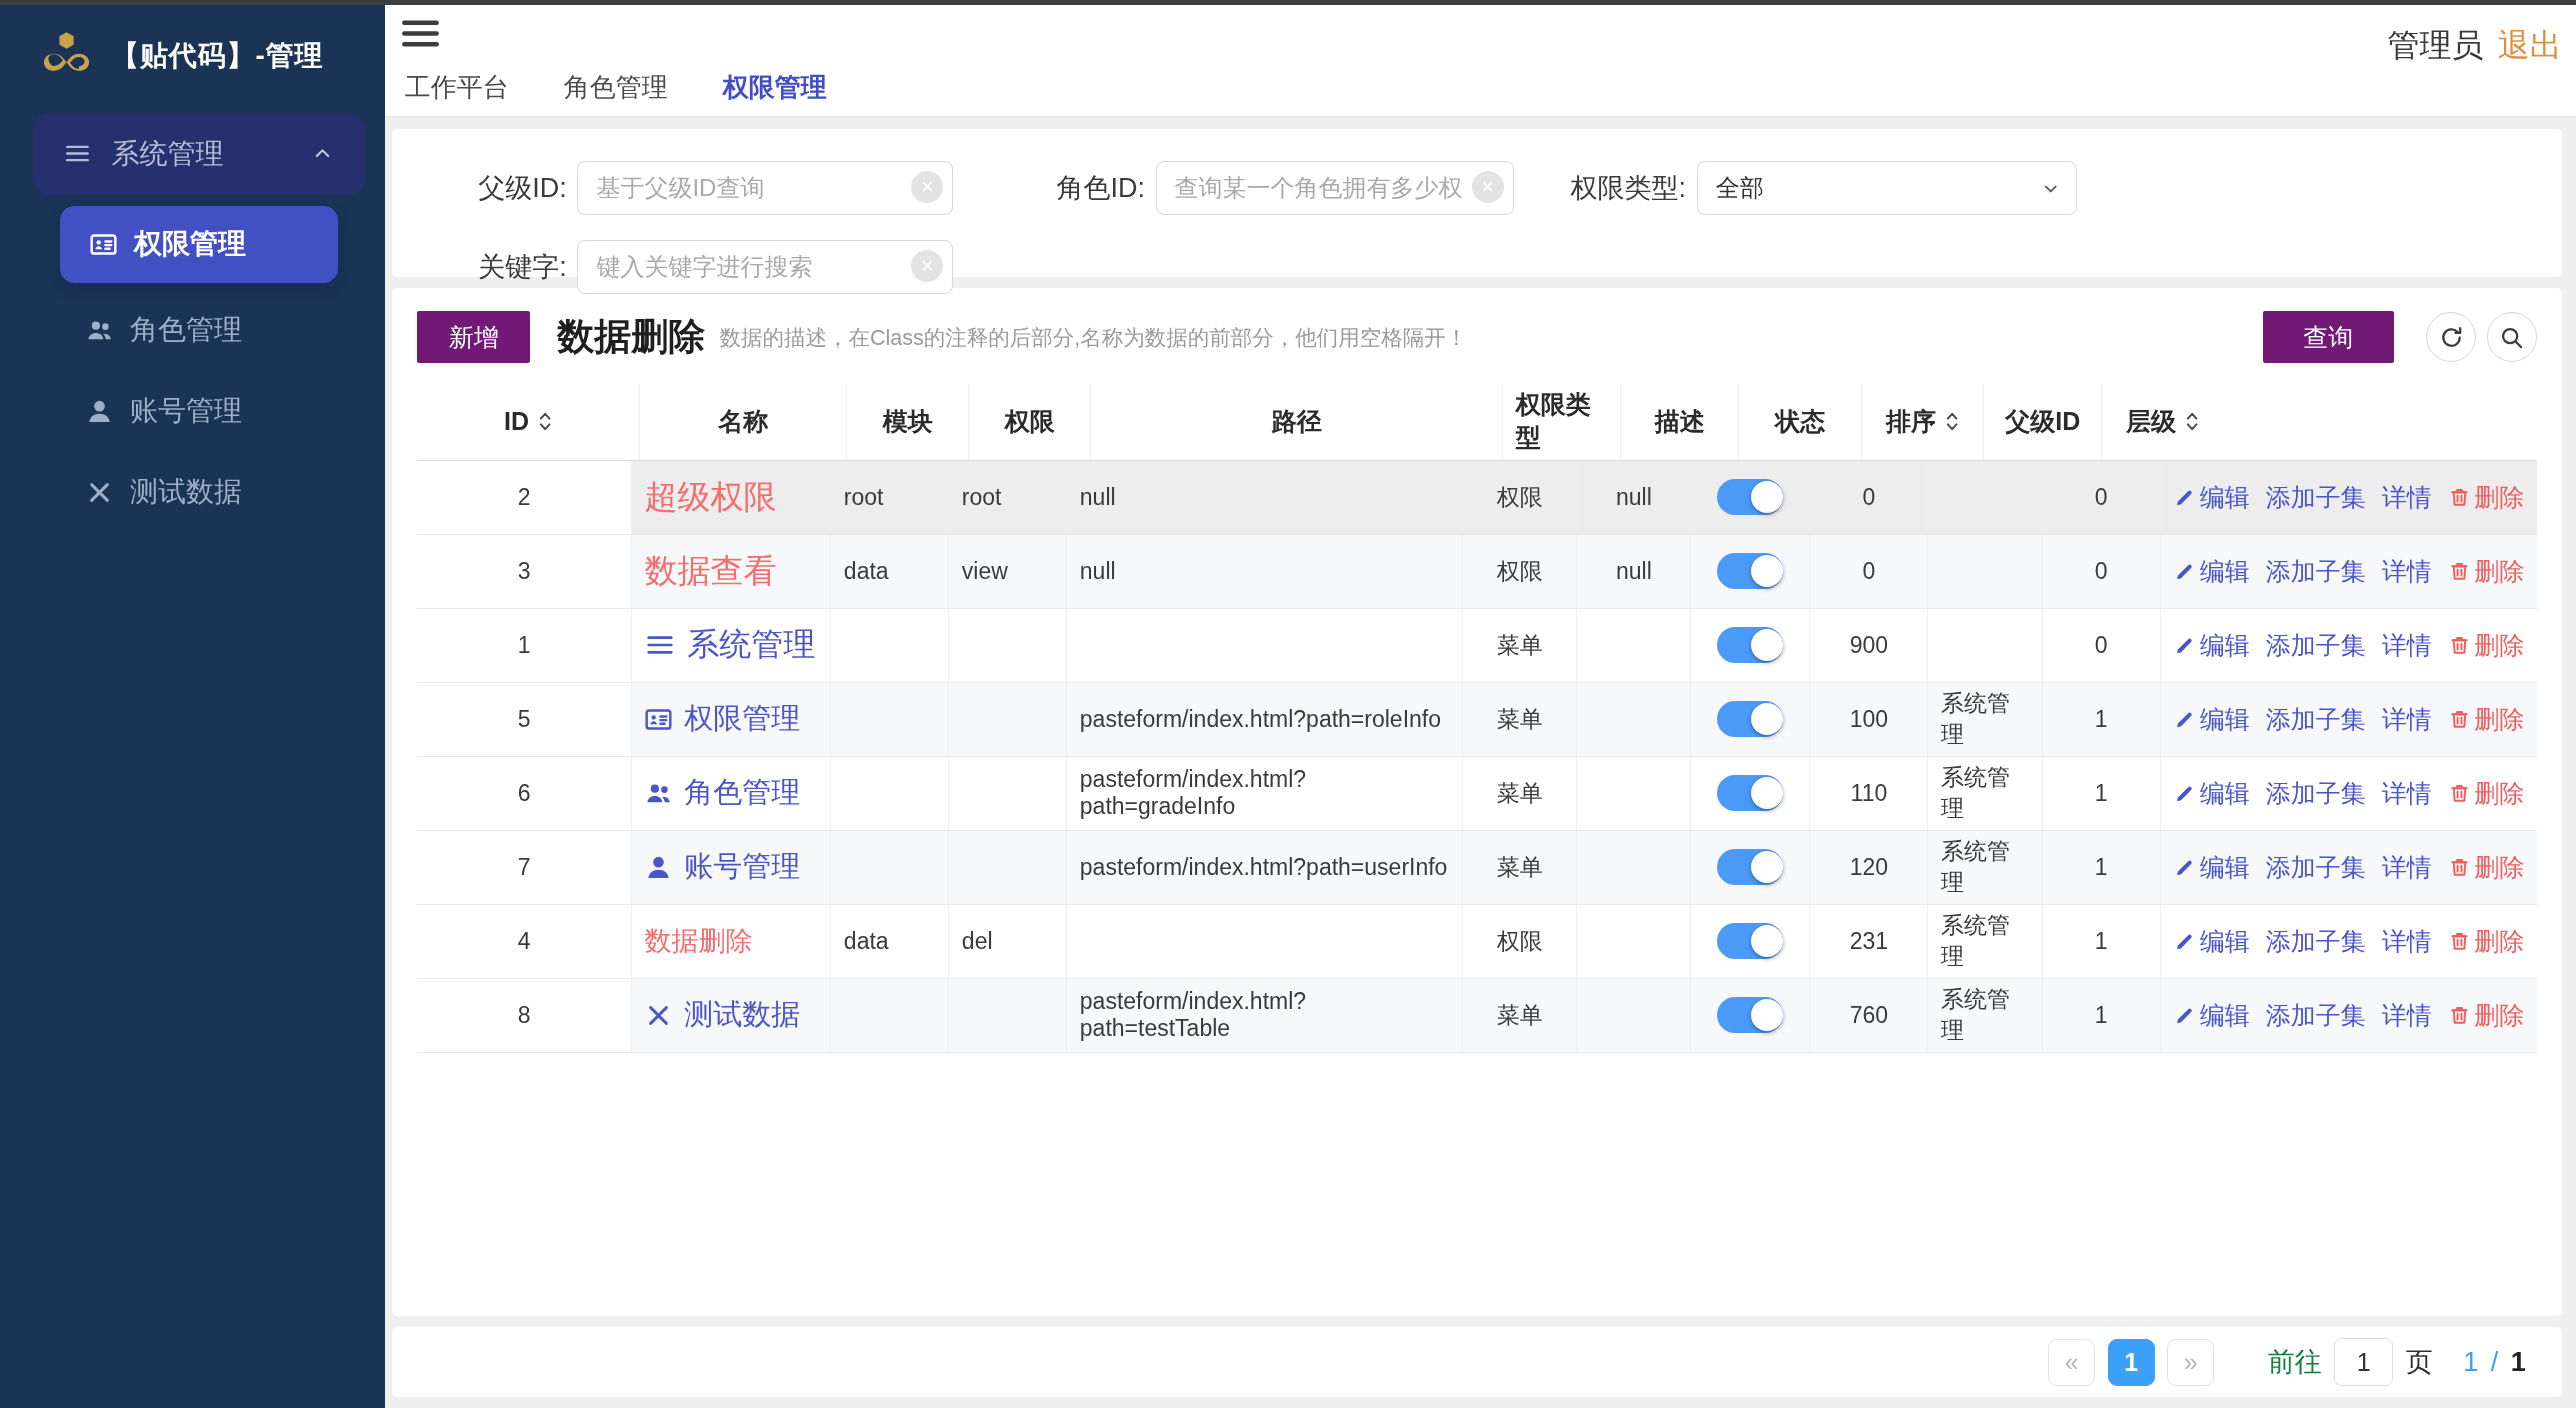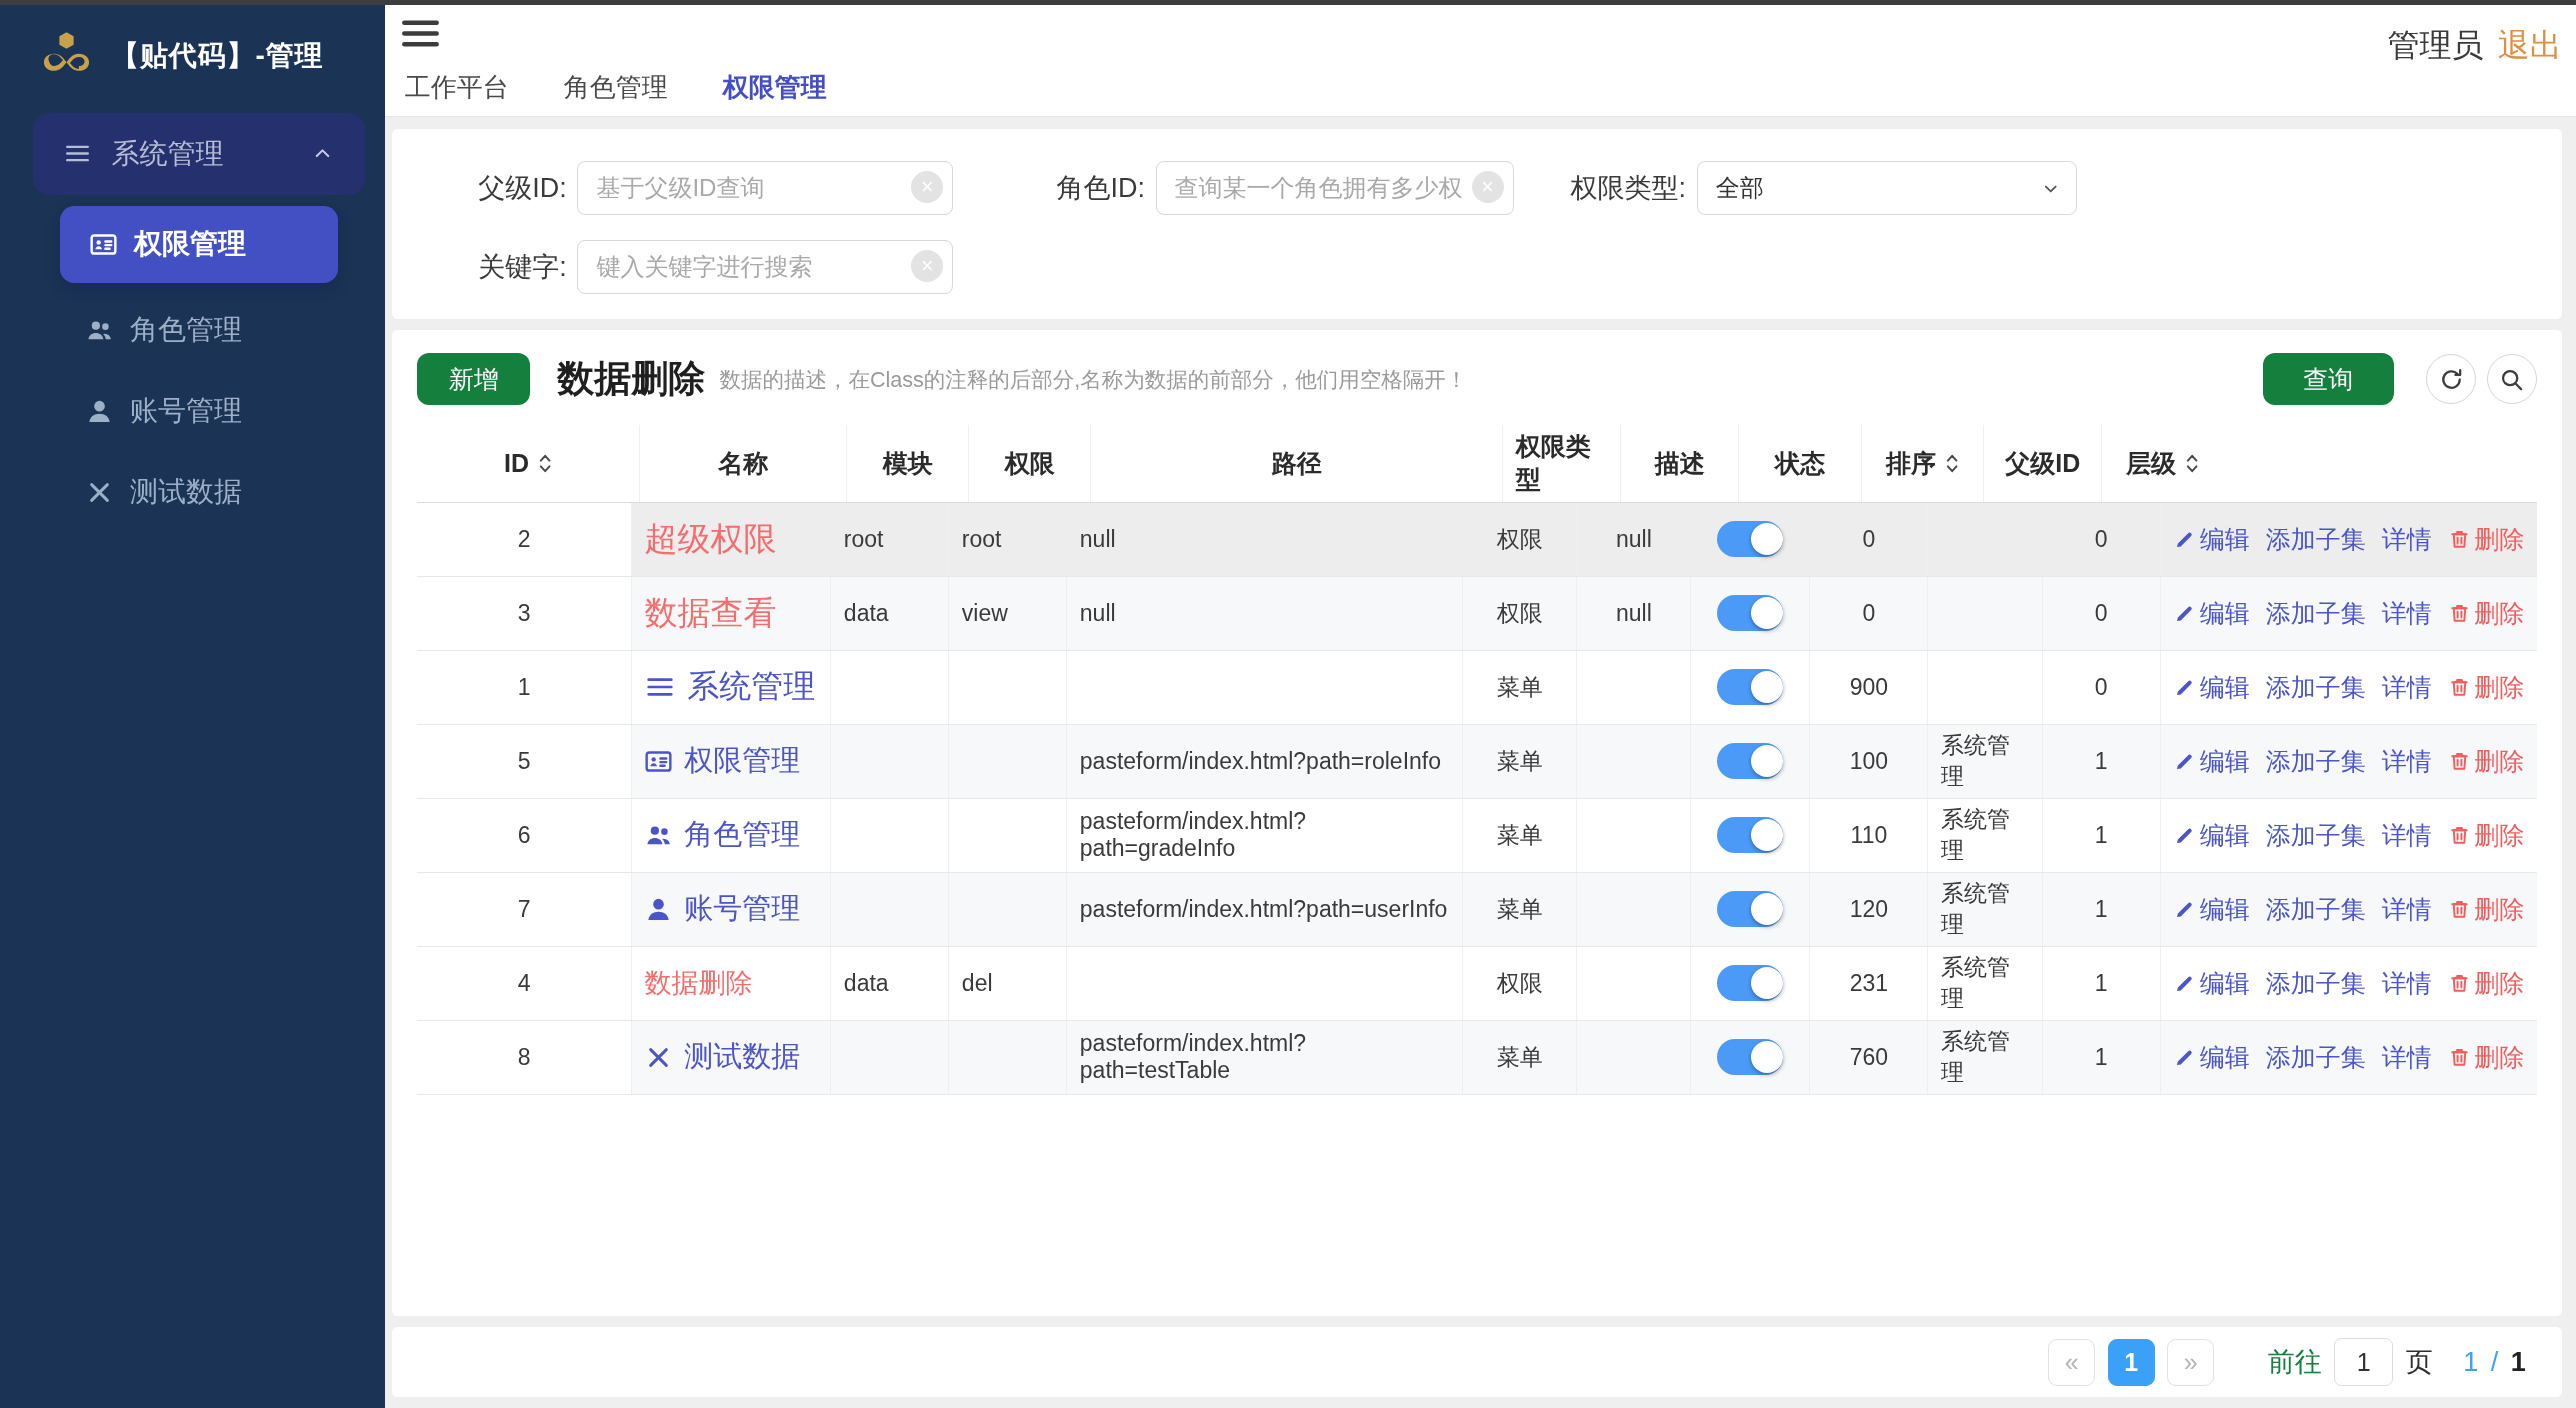--- a/index.html
+++ b/index.html
@@ -41,40 +41,40 @@
   .user-area{position:absolute; right:14.3px; top:19.7px; display:flex; gap:14.3px; align-items:center; font-size:32px;}
   .admin-label{color:#3a3a3a;}
   .logout-link{color:#dd8f3f; cursor:pointer;}
 
   
   .content{position:absolute; left:385px; top:118px; right:0; bottom:0;
     padding:10.7px 14.3px 11.6px 7.2px; display:flex; flex-direction:column; gap:11.6px;}
   .card{background:#fff; border-radius:5.4px;}
 
   
-  .search-card{height:190px; padding:32px 0 0 86px;}
+  .search-card{height:148px; padding:32px 0 0 86px;}
   .form-row{display:flex; align-items:center; height:54px; margin-bottom:25px;}
   .f-label{font-size:27px; color:#3a3a3a; margin-right:10.7px; white-space:nowrap;}
   .t-input{position:relative; height:54px; border:1.8px solid #d8d8d8; border-radius:8px; background:#fff;}
   .t-input input{width:100%; height:100%; border:none; outline:none; background:transparent;
     font-size:24px; color:#333; padding:0 50px 0 18px; font-family:"Liberation Sans",sans-serif;}
   .t-input input::placeholder{color:#a9a9a9;}
   .clear-btn{position:absolute; right:9px; top:9.8px; width:32px; height:32px; border-radius:50%;
     background:#e3e3e3; color:#fff; display:flex; align-items:center; justify-content:center;
     font-size:21.5px; cursor:pointer;}
   .w420{width:376px;} .w400{width:358px;}
   .gap115{width:103px;} .gap64{width:57px;}
   .t-select{position:relative; width:380px; height:54px; border:1.8px solid #d8d8d8; border-radius:8px;
     display:flex; align-items:center; padding-left:18px; font-size:24px; color:#333; cursor:pointer; background:#fff;}
   .t-select .chev{position:absolute; right:14.3px; top:16px; width:21.5px; height:21.5px; color:#555;}
 
   
   .table-card{flex:1; padding:23px 25px; overflow:hidden;}
   .toolbar{display:flex; align-items:center; height:52px; margin-bottom:19.7px;}
-  .btn{border:none; border-radius:12px; background:#15803d; color:#fff; font-size:25px;
+  .btn{border:none; border-radius:2px; background:#701a75; color:#fff; font-size:25px;
     display:flex; align-items:center; justify-content:center; cursor:pointer;
     font-family:"Liberation Sans",sans-serif;}
   .btn-add{width:113px; height:52px;}
   .btn-query{width:131px; height:52px; margin-right:21.5px;}
   .list-title{font-size:37px; font-weight:bold; color:#1f1f1f; margin-left:27px;}
   .list-sub{font-size:21.5px; color:#9a9a9a; margin-left:14.3px; flex:1;}
   .circle-btn{width:50px; height:50px; border:1.8px solid #d6d6d6; border-radius:50%; background:#fff;
     display:flex; align-items:center; justify-content:center; color:#3c3c3c; cursor:pointer; margin-left:10.7px;}
   .circle-btn .icon{width:27px; height:27px;}
 

